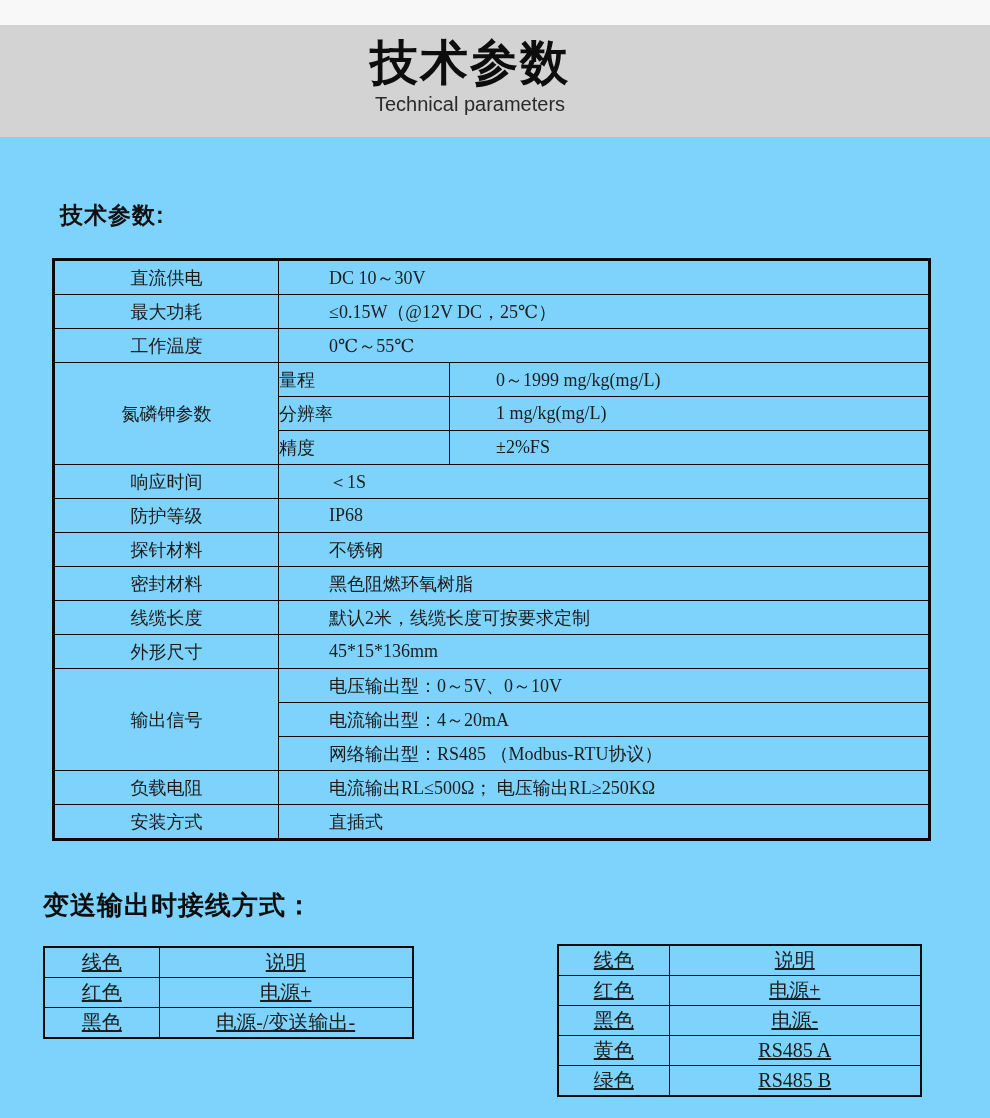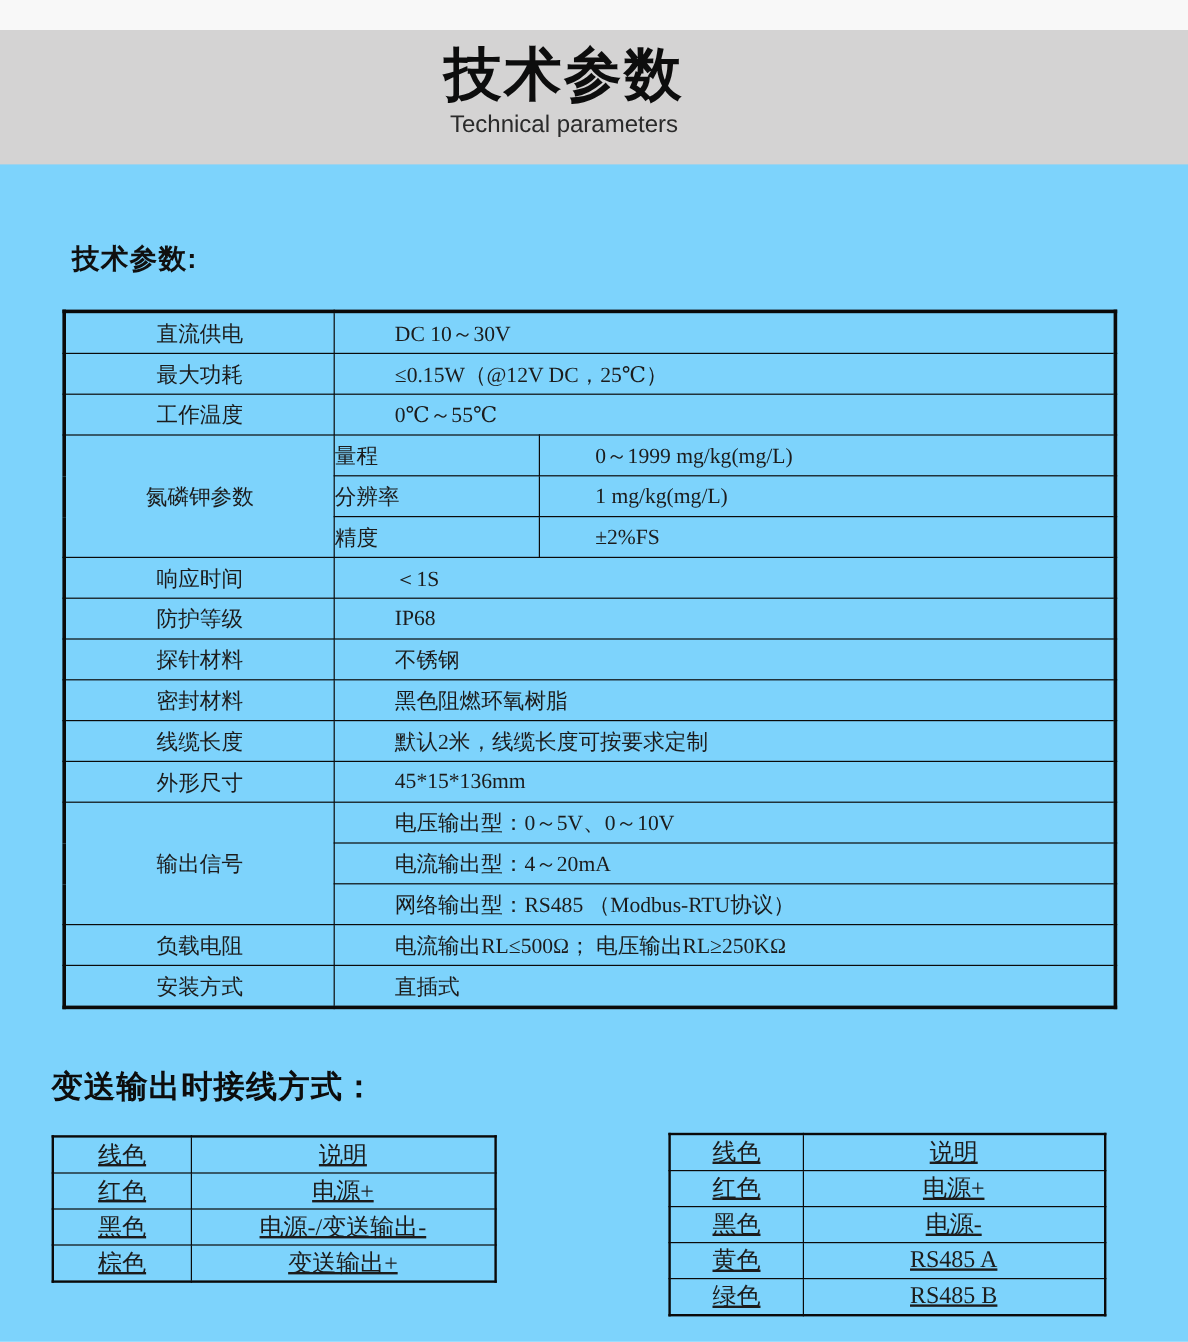--- a/index.html
+++ b/index.html
@@ -183,24 +183,20 @@
           <td class="w-head">说明</td>
         </tr>
         <tr>
           <td class="w-color">红色</td>
           <td class="w-desc">电源+</td>
         </tr>
         <tr>
           <td class="w-color">黑色</td>
           <td class="w-desc">电源-/变送输出-</td>
         </tr>
-        <tr>
-          <td class="w-color">棕色</td>
-          <td class="w-desc">变送输出+</td>
-        </tr>
       </tbody>
   </table>
 
   <table class="wiring wiring-right">
     <colgroup>
       <col style="width:111px">
       <col style="width:252px">
     </colgroup>
     <tbody>
         <tr>

